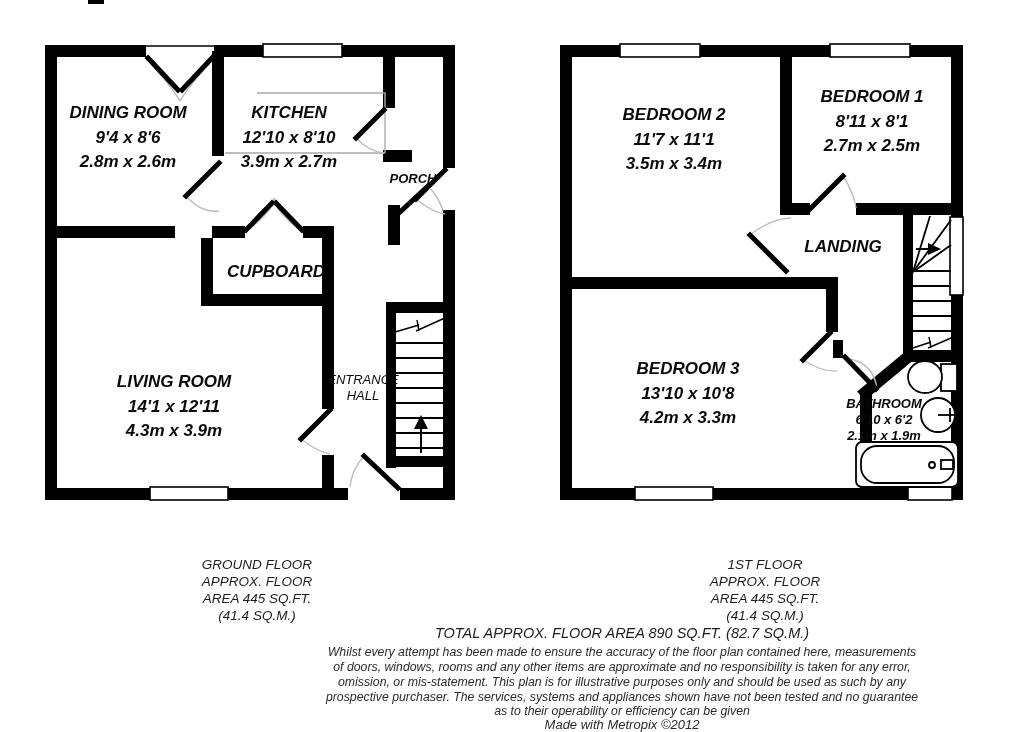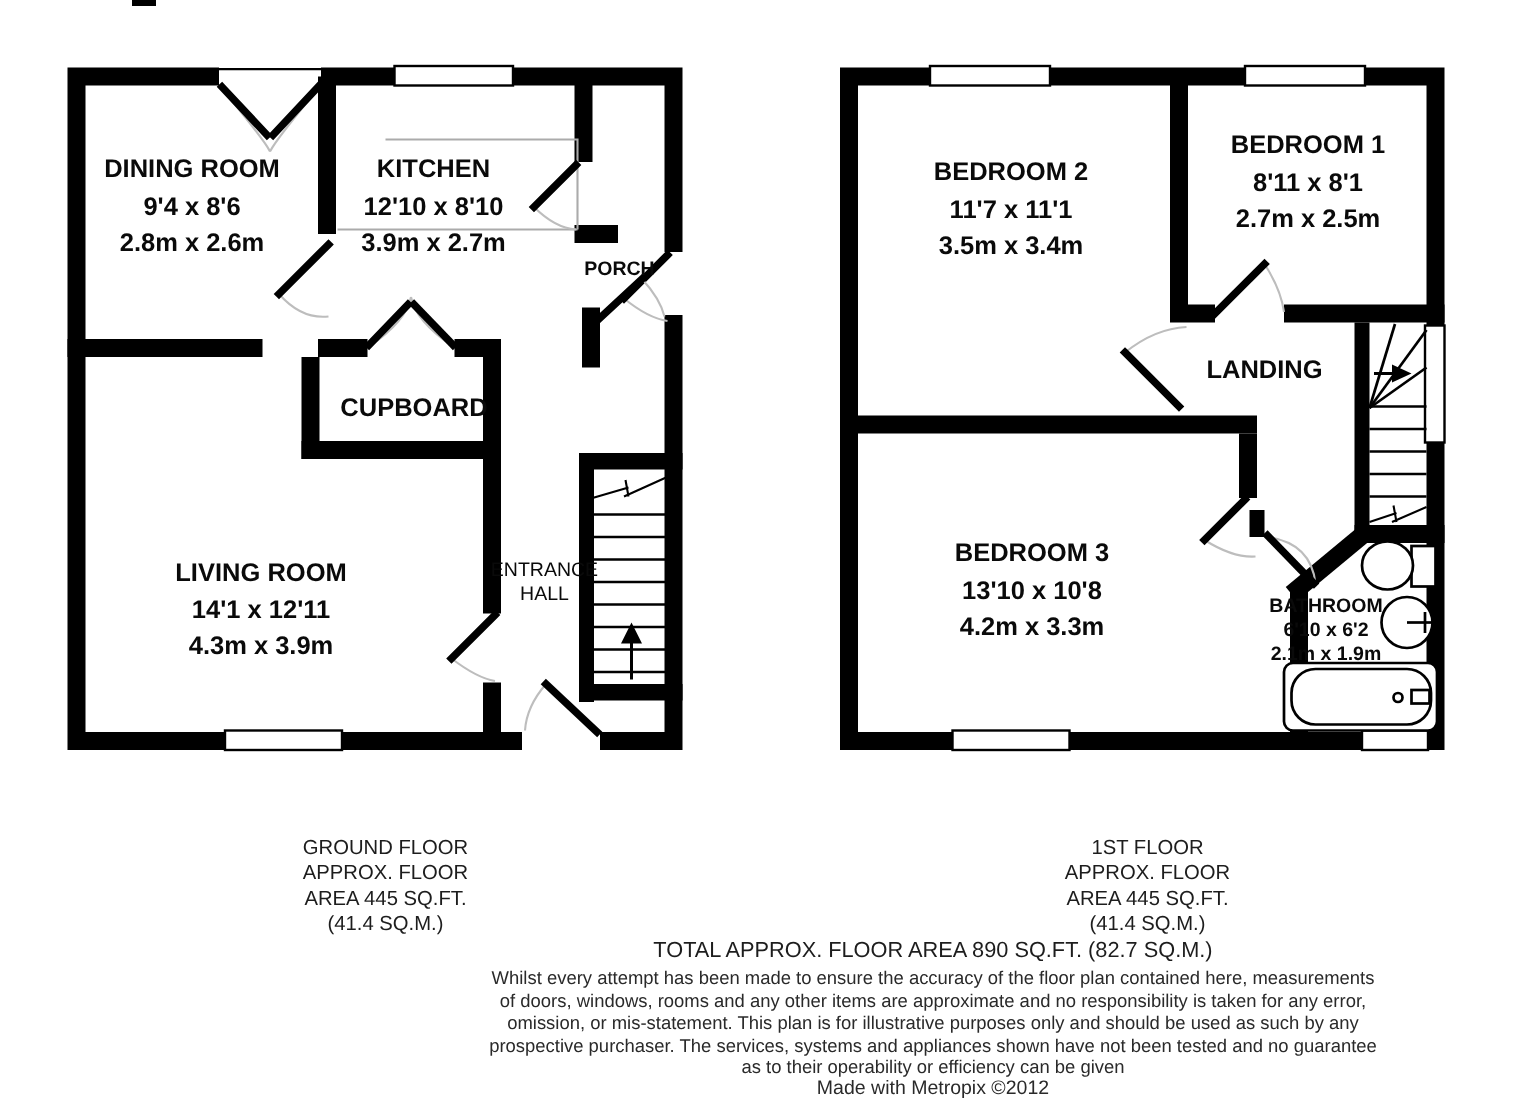--- a/index.html
+++ b/index.html
@@ -1,17 +1,17 @@
 <!DOCTYPE html>
 <html><head>
 <meta charset="utf-8">
 <style>
   html,body{margin:0;padding:0;background:#ffffff;}
   .page{position:relative;width:1024px;height:732px;background:#ffffff;overflow:hidden;
-        font-family:"Liberation Sans", sans-serif;}
+        font-family:"Liberation Sans", sans-serif;font-style:italic;}
   svg{position:absolute;left:0;top:0;}
   text{fill:#0a0a0a;}
   .room-name,.room-dim{font-family:"Liberation Sans",sans-serif;font-size:17px;font-weight:bold;}
   .small-bold{font-family:"Liberation Sans",sans-serif;font-size:13px;font-weight:bold;}
   .small-reg{font-family:"Liberation Sans",sans-serif;font-size:13px;font-weight:normal;}
   .caption{font-family:"Liberation Sans",sans-serif;font-size:13.5px;fill:#1d1d1d;}
   .total{font-family:"Liberation Sans",sans-serif;font-size:14.5px;fill:#1d1d1d;}
   .disc{font-family:"Liberation Sans",sans-serif;font-size:12.3px;fill:#2a2a2a;}
   .credit{font-family:"Liberation Sans",sans-serif;font-size:13px;fill:#2a2a2a;}
   .wall{stroke:#000;fill:none;}

